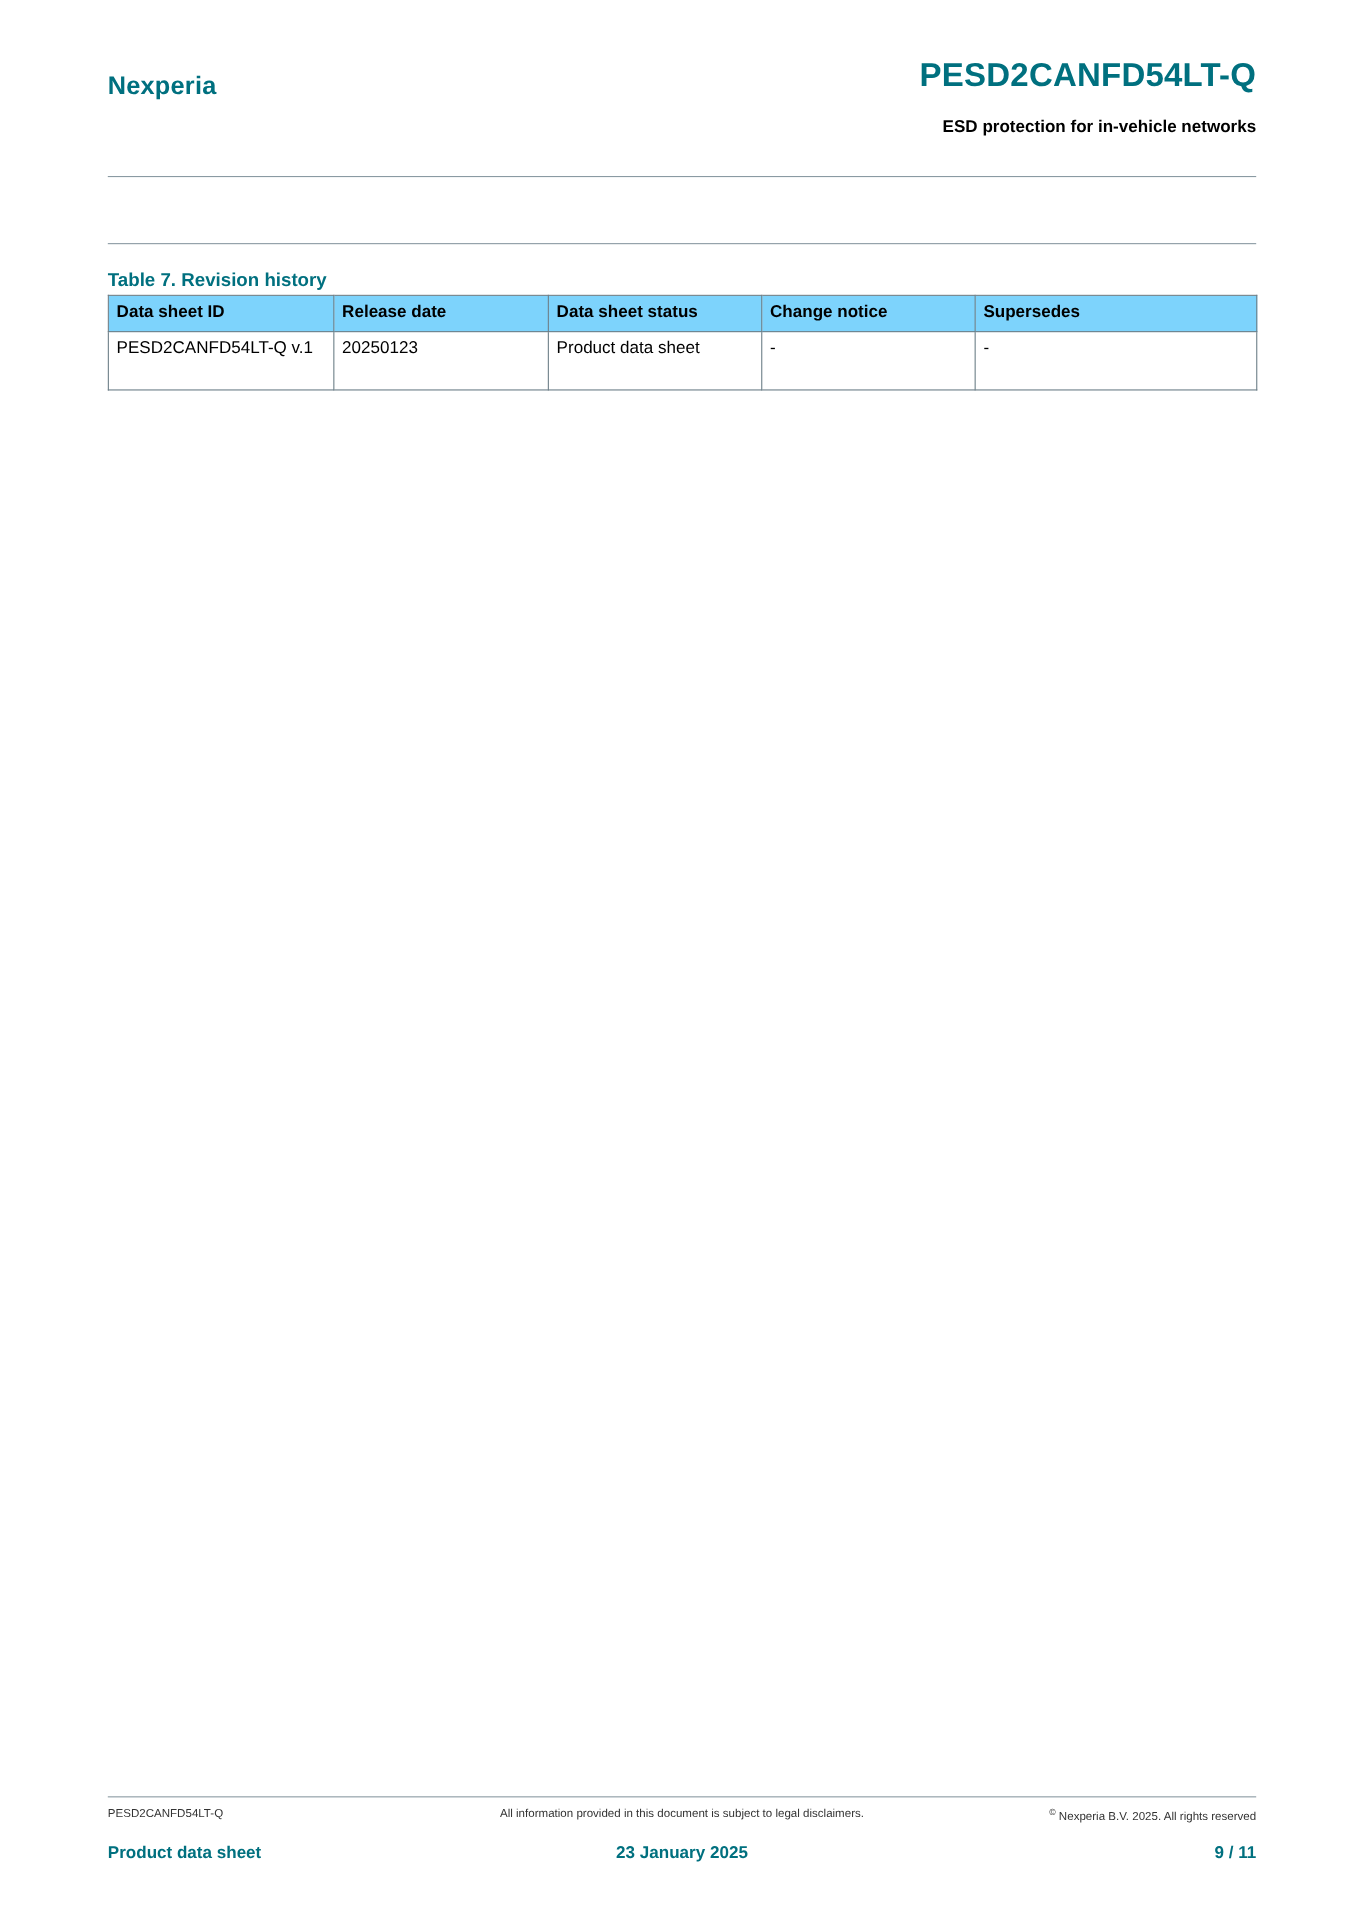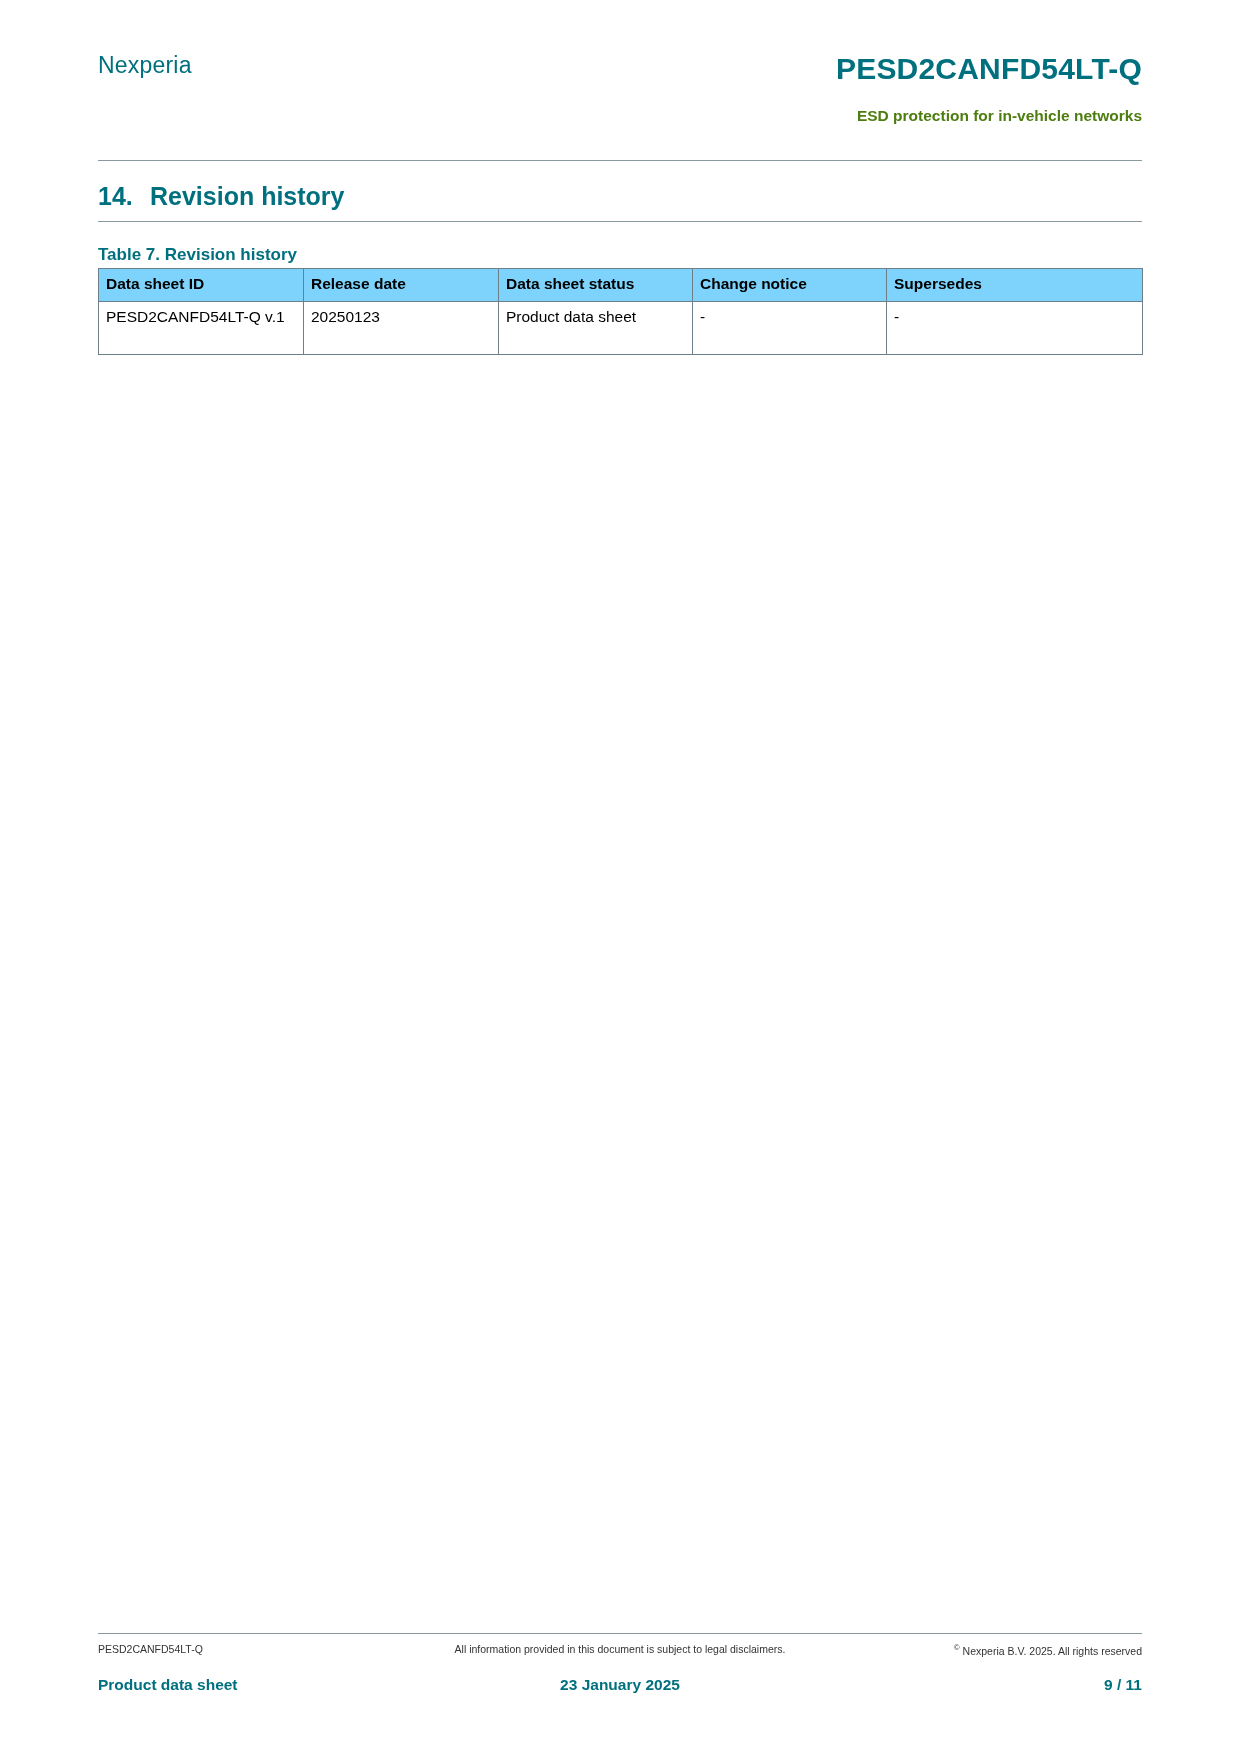--- a/index.html
+++ b/index.html
@@ -26,42 +26,42 @@
   .header {
     position: absolute;
     left: 98px;
     top: 52px;
     width: 1044px;
     height: 100px;
   }
   .brand {
     position: absolute;
     left: 0;
-    top: 0;
+    top: 12px;
     font-size: 23px;
-    font-weight: normal;
+    font-weight: bold;
     color: #00707f;
     letter-spacing: 0.2px;
   }
   .part-number {
     position: absolute;
     right: 0;
     top: 0;
     font-size: 30px;
     font-weight: bold;
     color: #00707f;
     letter-spacing: 0.2px;
   }
   .subtitle {
     position: absolute;
     right: 0;
     top: 55px;
     font-size: 15.5px;
     font-weight: bold;
-    color: #4d7c0f;
+    color: #000000;
     margin-left: 45px;
   }
   .header-rule {
     position: absolute;
     left: 98px;
     top: 160px;
     width: 1044px;
     height: 1px;
     background: #8a9aa2;
   }
@@ -169,23 +169,20 @@
 
 <div class="page">
 
   <div class="header">
     <div class="brand">Nexperia</div>
     <div class="part-number">PESD2CANFD54LT-Q</div>
     <div class="subtitle">ESD protection for in-vehicle networks</div>
   </div>
   <div class="header-rule"></div>
 
-  <div class="section-heading">
-    <span class="num">14.</span><span>Revision history</span>
-  </div>
   <div class="section-rule"></div>
 
   <div class="table-caption">Table 7. Revision history</div>
 
   <table class="data-table">
     <colgroup>
       <col class="col1">
         <col class="col2">
         <col class="col3">
         <col class="col4">

